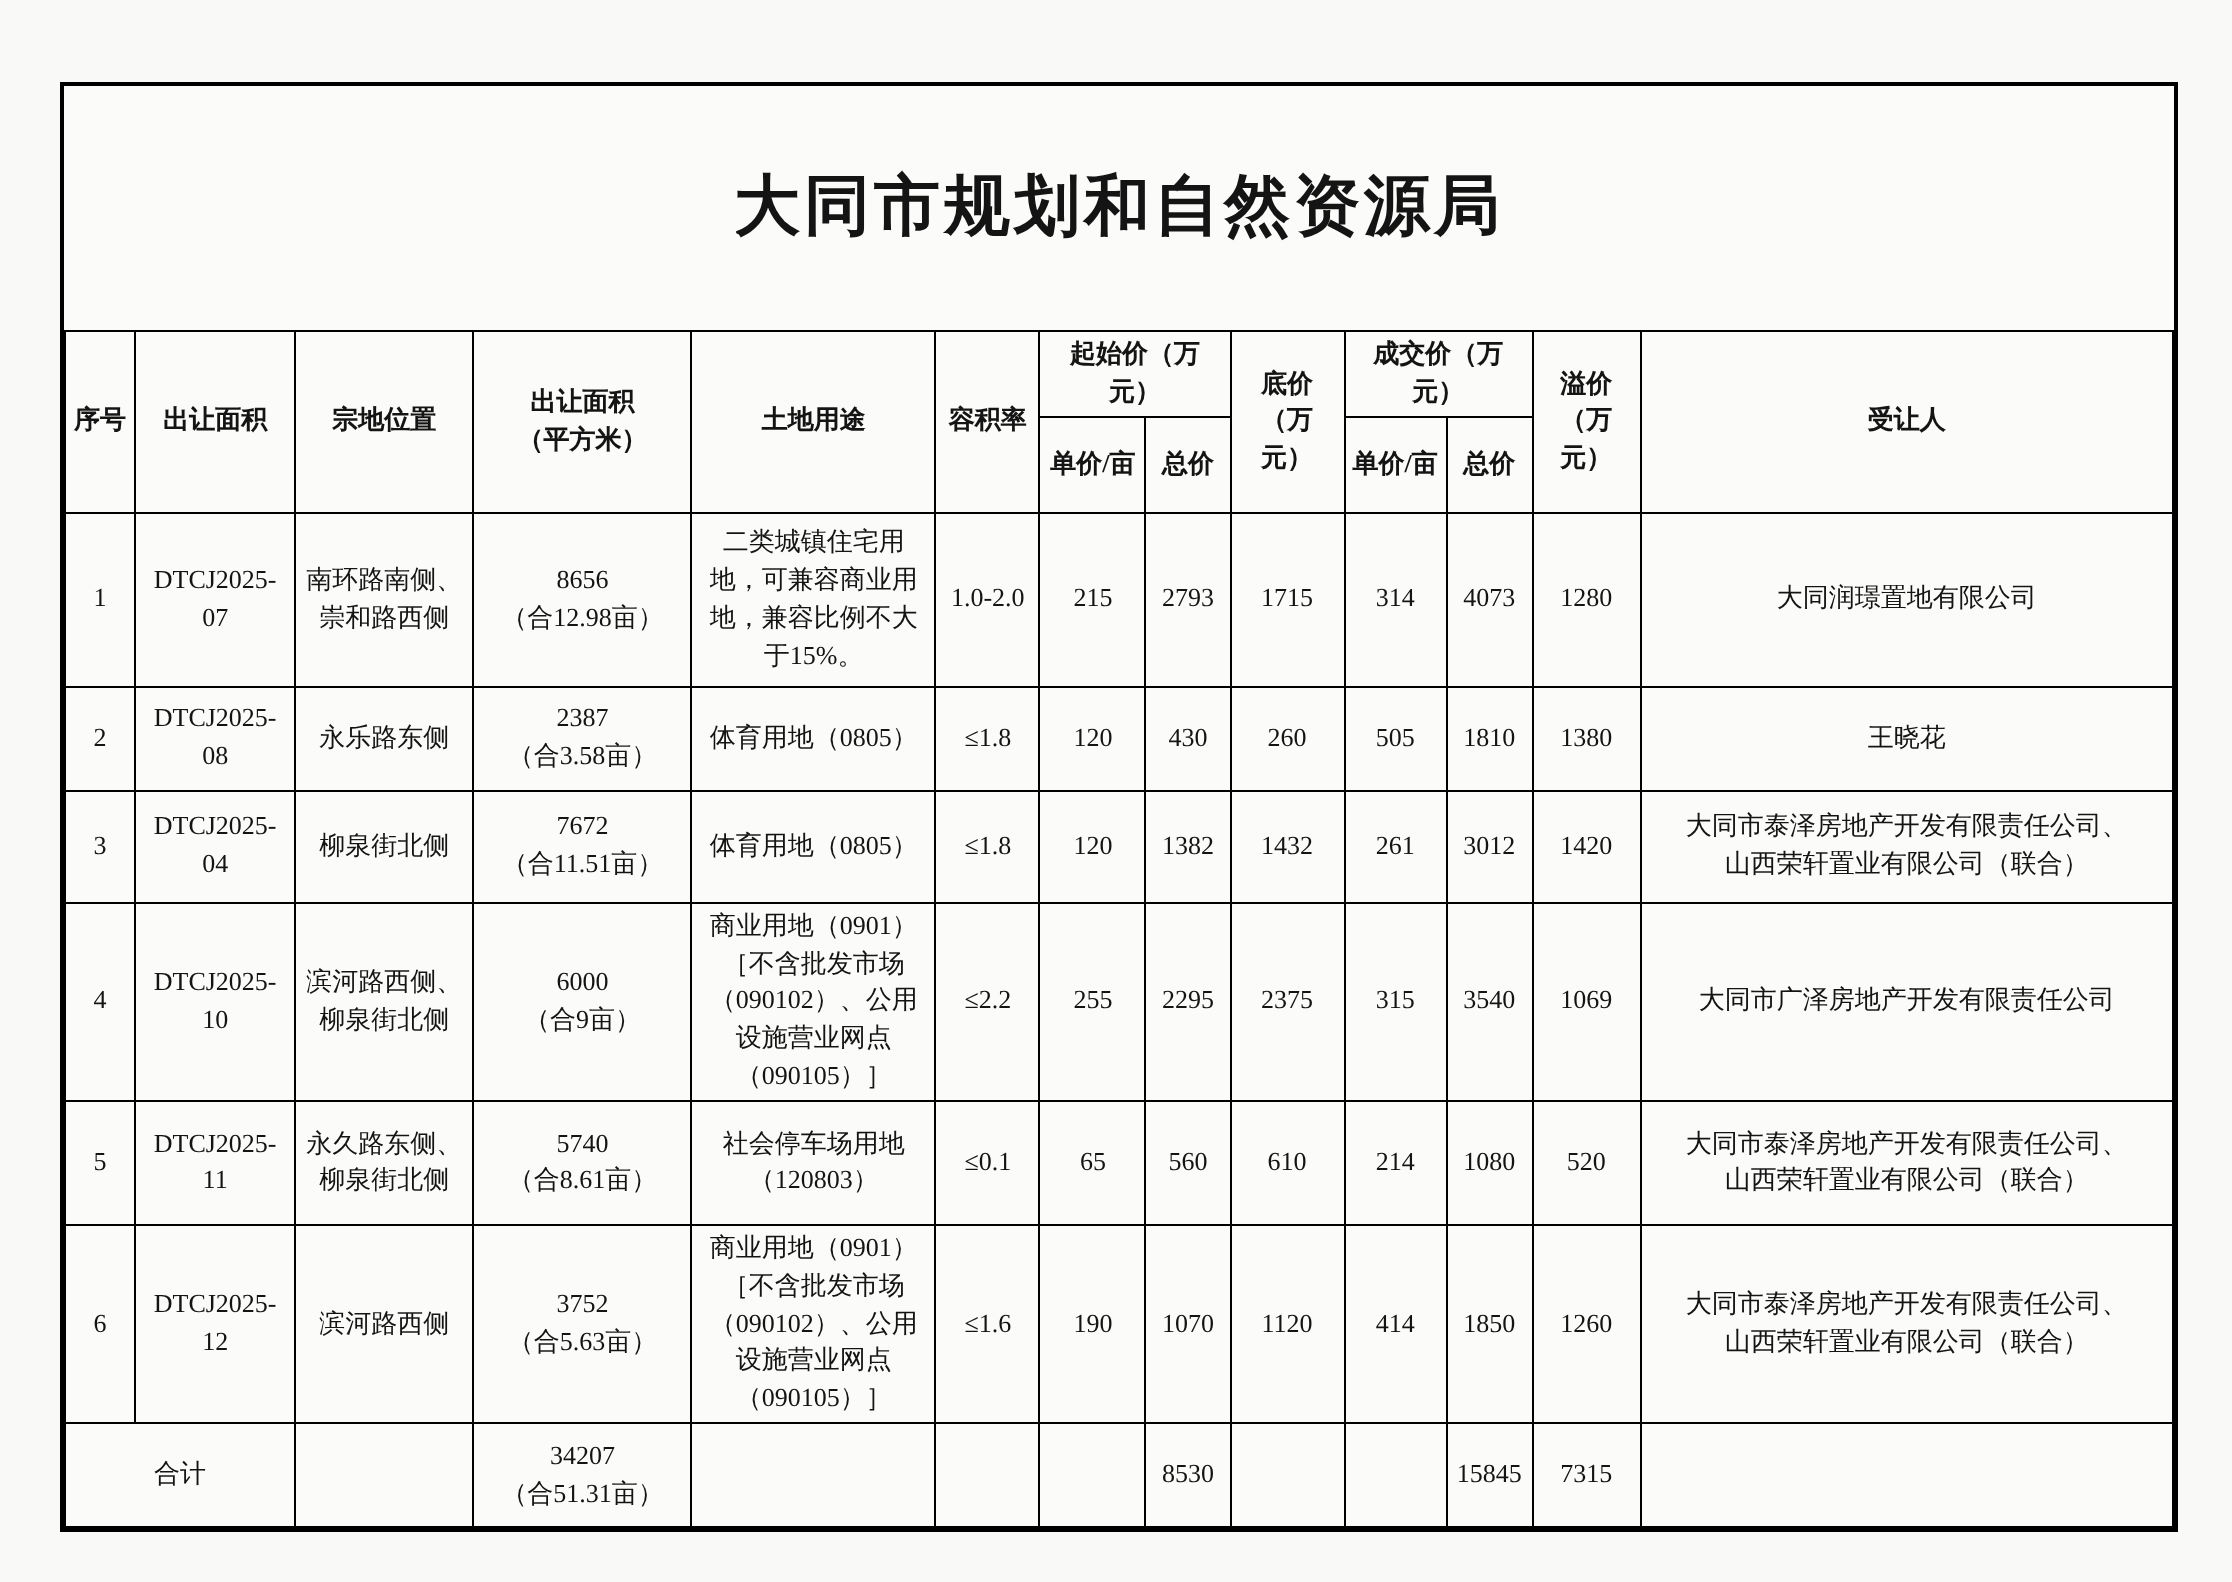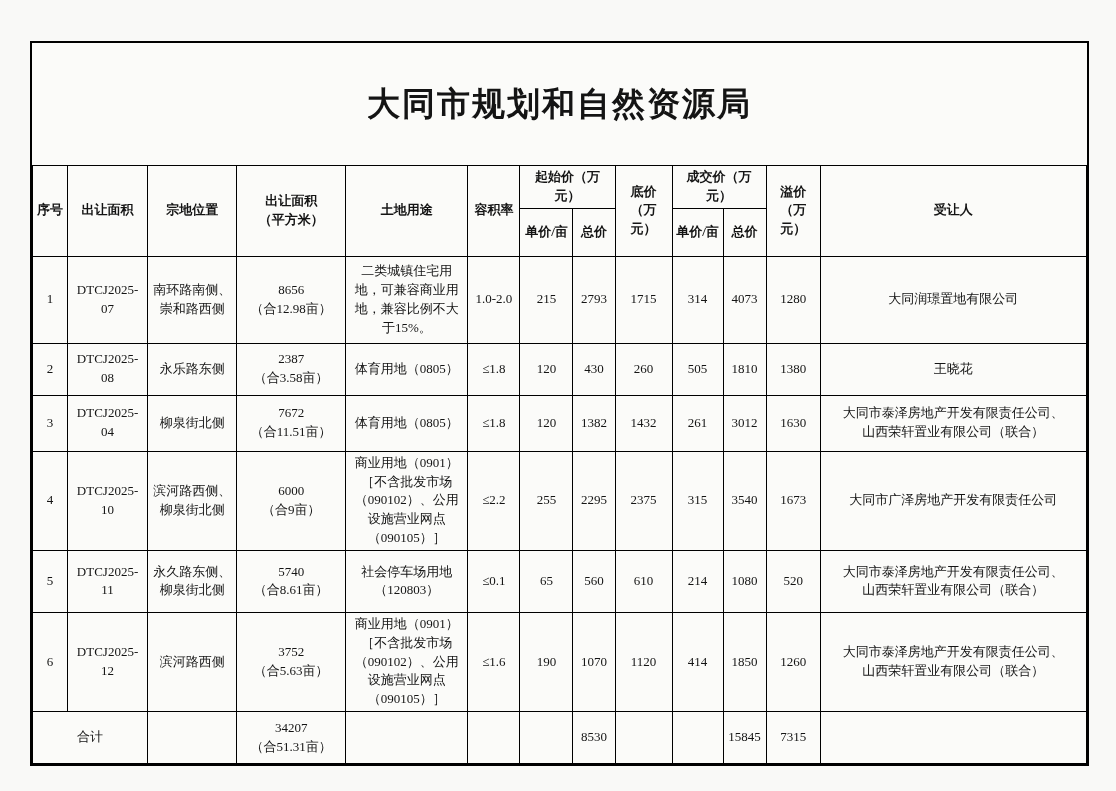--- a/index.html
+++ b/index.html
@@ -145,21 +145,21 @@
           <td>柳泉街北侧</td>
           <td>7672
 （合11.51亩）</td>
           <td>体育用地（0805）</td>
           <td>≤1.8</td>
           <td>120</td>
           <td>1382</td>
           <td>1432</td>
           <td>261</td>
           <td>3012</td>
-          <td>1630</td>
+          <td>1420</td>
           <td>大同市泰泽房地产开发有限责任公司、
 山西荣轩置业有限公司（联合）</td>
         </tr>
         <tr style="height:97px">
           <td>4</td>
           <td>DTCJ2025-10</td>
           <td>滨河路西侧、
 柳泉街北侧</td>
           <td>6000
 （合9亩）</td>
@@ -167,21 +167,21 @@
 ［不含批发市场
 （090102）、公用
 设施营业网点
 （090105）］</td>
           <td>≤2.2</td>
           <td>255</td>
           <td>2295</td>
           <td>2375</td>
           <td>315</td>
           <td>3540</td>
-          <td>1673</td>
+          <td>1069</td>
           <td>大同市广泽房地产开发有限责任公司</td>
         </tr>
         <tr style="height:62px">
           <td>5</td>
           <td>DTCJ2025-11</td>
           <td>永久路东侧、
 柳泉街北侧</td>
           <td>5740
 （合8.61亩）</td>
           <td>社会停车场用地

